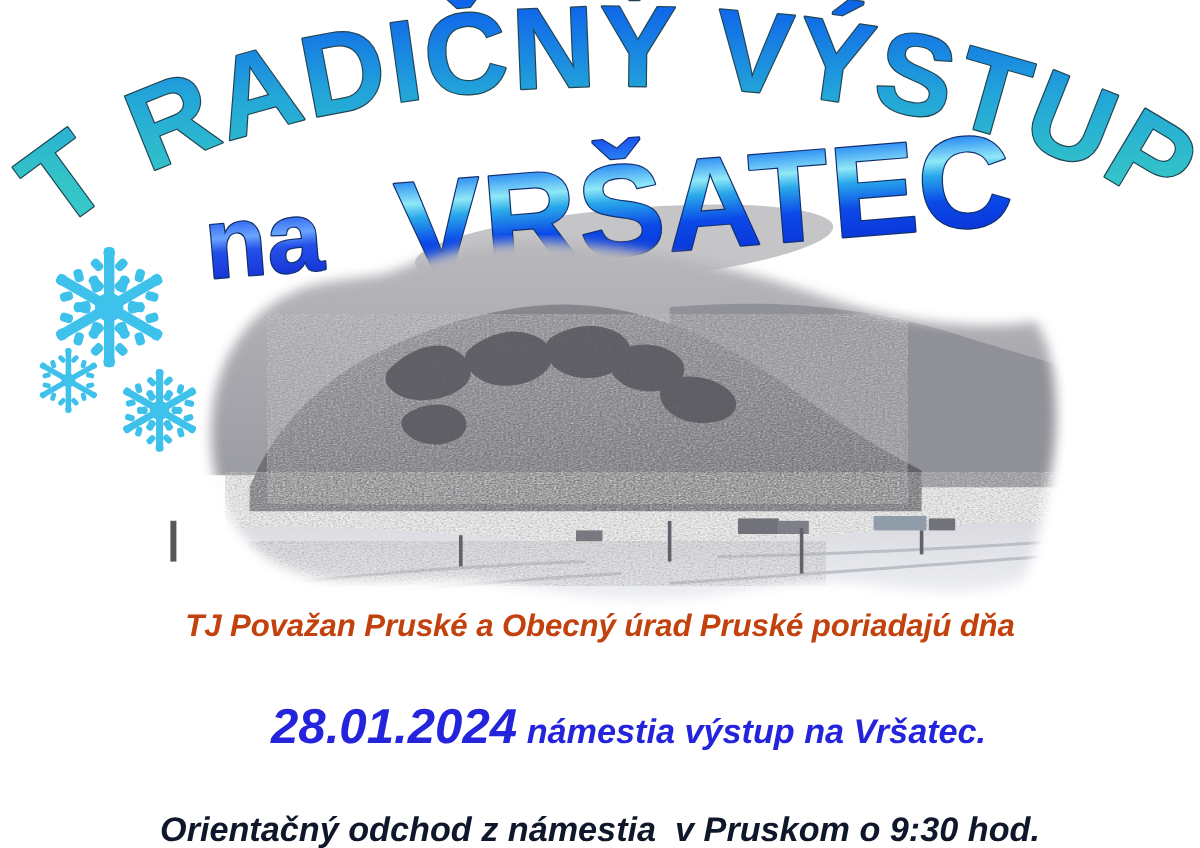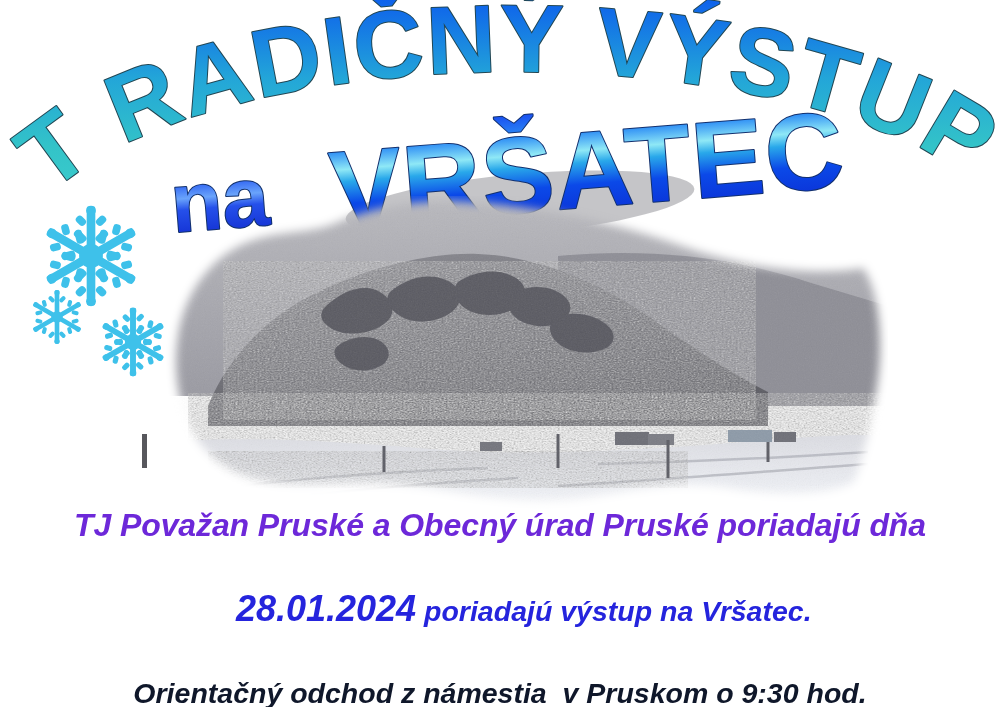--- a/index.html
+++ b/index.html
@@ -31,28 +31,28 @@
   }
   #photo svg{display:block;width:100%;height:100%;}
 
   
   #bottom-text{
     position:absolute;left:0;top:505px;width:1000px;
     text-align:center;color:#2222dd;
   }
   .line{white-space:pre;line-height:1.28;}
   #line1{
-    font-size:32px;font-style:italic;font-weight:700;letter-spacing:-0.1px;
-    color:#6d28d9;
+    font-size:26px;font-style:italic;font-weight:700;letter-spacing:-0.1px;
+    color:#c2410c;
   }
   #line2{
     margin-top:4px;
     font-size:28.5px;font-style:italic;font-weight:700;color:#2524dd;
   }
-  #line2 .date{font-size:36px;font-weight:700;font-style:italic;letter-spacing:0px;}
+  #line2 .date{font-size:41px;font-weight:700;font-style:italic;letter-spacing:0px;}
   #line3{
     margin-top:6px;
     font-size:28.5px;font-style:italic;font-weight:700;color:#0f172a;
   }
 </style>
 </head>
 <body>
 
 <div id="poster">
 
@@ -293,18 +293,18 @@
           <use href="#armM" transform="rotate(300 50 50)"></use>
         </g>
         <circle cx="50" cy="50" r="11"></circle>
       </g>
     </svg>
   </div>
 
   <div id="bottom-text">
     <div class="line" id="line1">TJ Považan Pruské a Obecný úrad Pruské poriadajú dňa</div>
     <div class="line" id="line2">
-      <span class="date">28.01.2024</span><span> poriadajú výstup na Vršatec.</span>
+      <span class="date">28.01.2024</span><span> námestia výstup na Vršatec.</span>
     </div>
     <div class="line" id="line3">Orientačný odchod z námestia  v Pruskom o 9:30 hod.</div>
   </div>
 
 </div>
 
 </body></html>

